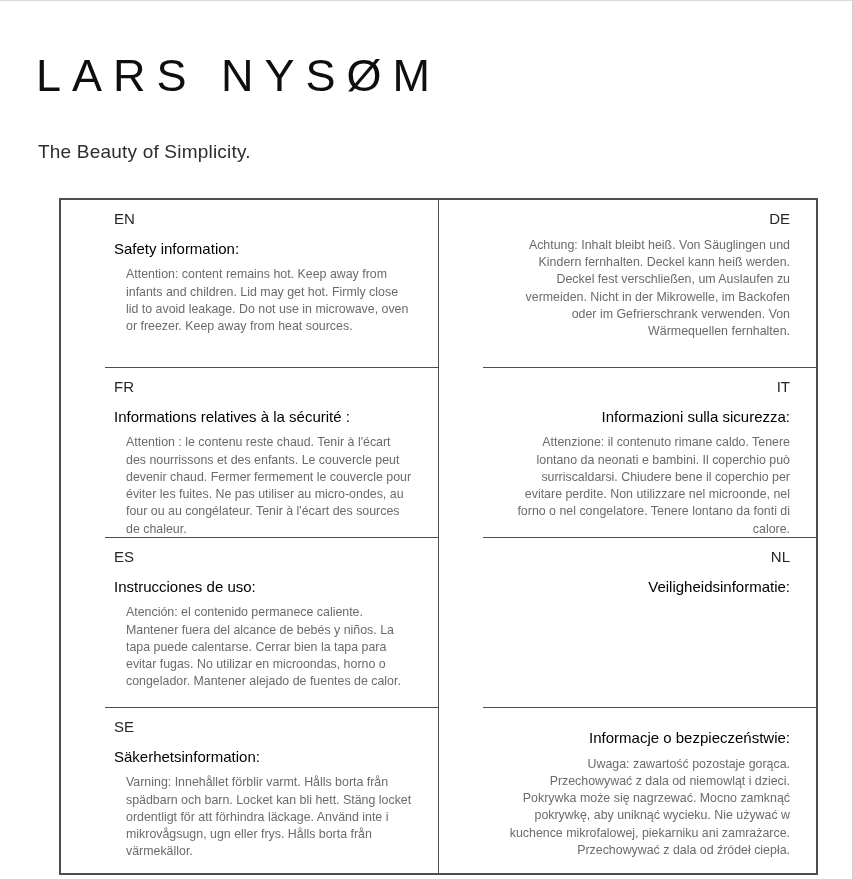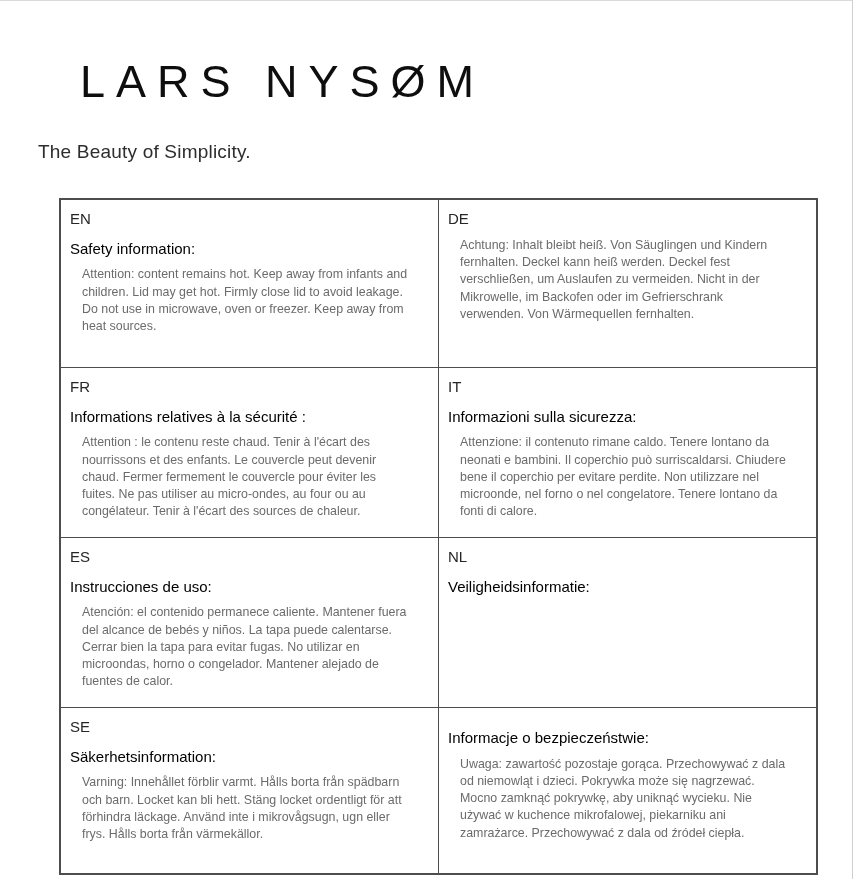--- a/index.html
+++ b/index.html
@@ -14,29 +14,28 @@
     background: #ffffff;
     box-sizing: border-box;
     border-top: 1px solid #d9d9d9;
     border-right: 1px solid #cfcfcf;
     overflow: hidden;
     font-family: "Liberation Sans", sans-serif;
   }
   .brand-logo {
     position: absolute;
     left: 36px;
-    top: 56px;
+    top: 50px;
     font-family: "Liberation Sans", sans-serif;
     font-size: 45px;
     font-weight: 300;
     letter-spacing: 11px;
     color: #0e0e0e;
     white-space: nowrap;
     line-height: 1.1;
-    margin-left: 44px;
   }
   .brand-tagline {
     position: absolute;
     left: 38px;
     top: 140px;
     font-size: 19px;
     font-weight: 400;
     color: #2d2d2d;
     letter-spacing: 0.2px;
   }
@@ -51,22 +50,23 @@
     display: grid;
     grid-template-columns: 378px 1fr;
     grid-template-rows: 168px 170px 170px 1fr;
   }
   .cell {
     box-sizing: border-box;
     border-right: 1.5px solid #4d4d4d;
     border-bottom: 1.5px solid #4d4d4d;
     padding: 10px 26px 0 9px;
     overflow: hidden;
+    margin-left: 44px;
   }
-  .cell.col-last { border-right: none; }
+  .cell.col-last { border-right: none; text-align: right; }
   .cell.row-last { border-bottom: none; }
   .lang-code {
     font-size: 15px;
     color: #262626;
     line-height: 1.25;
   }
   .section-heading {
     font-size: 15px;
     color: #000000;
     margin-top: 10px;

